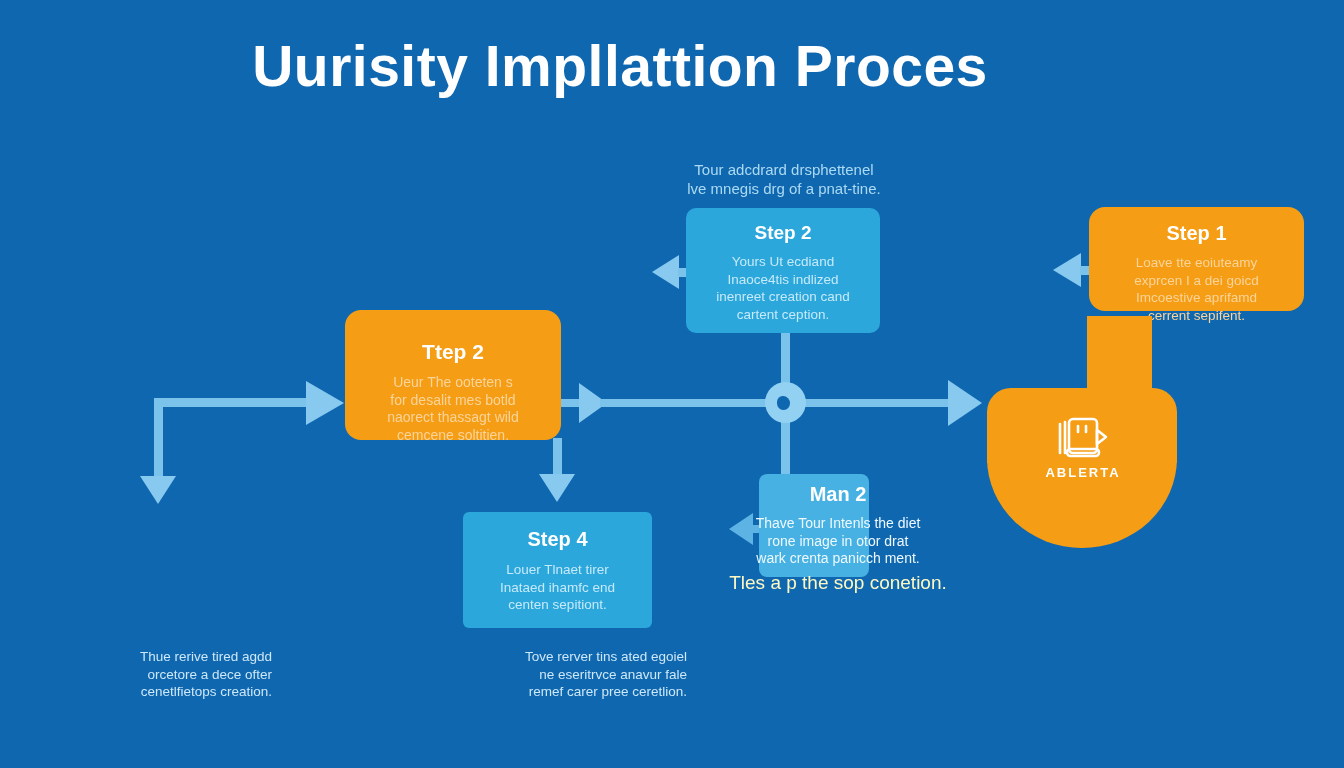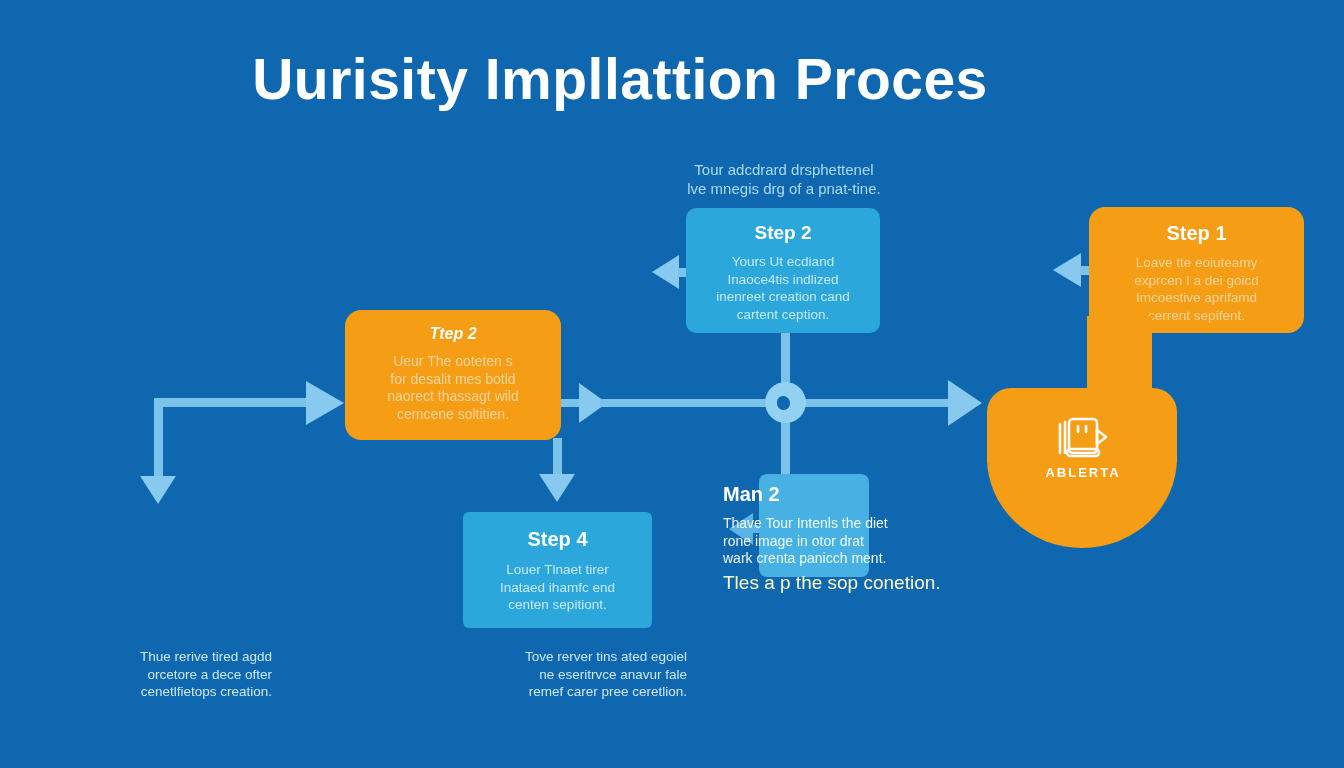--- a/index.html
+++ b/index.html
@@ -3,21 +3,21 @@
 <meta charset="utf-8">
 <style>
   html,body{margin:0;padding:0;background:#0b4f8a;}
   .canvas{
     position:relative;width:1344px;height:768px;overflow:hidden;
     background:var(--background,#0f67b0);
     font-family:"Liberation Sans",sans-serif;
   }
   .abs{position:absolute;}
   .poster-title{
-    left:620px;top:46px;transform:translateX(-50%);
+    left:620px;top:33px;transform:translateX(-50%);
     font-size:57px;font-weight:bold;color:var(--title_text,#ffffff);
     white-space:nowrap;letter-spacing:0.5px;
   }
   .annotation{
     left:784px;top:160px;transform:translateX(-50%);
     font-size:15px;line-height:19px;color:var(--annotation_text,#abdaf2);
     text-align:center;white-space:pre-line;width:280px;
   }
   .box{box-sizing:border-box;text-align:center;}
   .box-title{font-weight:bold;color:var(--title_text,#ffffff);}
@@ -38,21 +38,21 @@
   }
   .junction-hole{
     position:absolute;left:12px;top:14px;width:13px;height:14px;
     border-radius:45% 55% 50% 50%;background:var(--background,#0f67b0);
   }
   .badge-label{
     transform:translateX(-50%);font-size:13px;font-weight:bold;
     letter-spacing:2px;color:#ffffff;white-space:nowrap;
   }
   .man2-text{
-    transform:translateX(-50%);text-align:left;color:#eef9ff;width:230px;
+    transform:translateX(-50%);text-align:center;color:#eef9ff;width:230px;
   }
   .man2-text .box-title{font-size:20px;}
   .man2-text .box-body{font-size:14px;line-height:17.5px;margin-top:9px;}
   .man2-footnote{font-size:19px;margin-top:4px;white-space:nowrap;color:#fef9c3;}
 </style>
 </head>
 <body>
 
 <div class="canvas">
 
@@ -90,30 +90,30 @@
   <div class="abs" style="left:752px;top:525px;width:8px;height:8px;background:var(--arrow_dark,#5db4e4);"></div>
 
   <div class="abs box blue-fill" style="left:686px;top:208px;width:194px;height:125px;border-radius:10px;">
     <div class="box-title" style="font-size:19px;margin-top:14px;">Step 2</div>
     <div class="box-body blue-body" style="font-size:13.5px;line-height:17.5px;margin-top:9px;">Yours Ut ecdiand
 Inaoce4tis indlized
 inenreet creation cand
 cartent ception.</div>
   </div>
 
-  <div class="abs box orange-fill" style="left:1089px;top:207px;width:215px;height:126px;border-radius:16px;">
+  <div class="abs box orange-fill" style="left:1089px;top:207px;width:215px;height:104px;border-radius:16px;">
     <div class="box-title" style="font-size:20px;margin-top:15px;">Step 1</div>
     <div class="box-body orange-body" style="font-size:13.5px;line-height:17.5px;margin-top:9px;">Loave tte eoiuteamy
 exprcen I a dei goicd
 Imcoestive aprifamd
 cerrent sepifent.</div>
   </div>
 
   <div class="abs box orange-fill" style="left:345px;top:310px;width:216px;height:130px;border-radius:16px;">
-    <div class="box-title" style="font-size:16px;margin-top:15px;font-style:italic;">Ttep 2</div>
+    <div class="box-title" style="font-size:21px;margin-top:30px;">Ttep 2</div>
     <div class="box-body orange-body" style="font-size:14px;line-height:17.5px;margin-top:10px;">Ueur The ooteten s
 for desalit mes botld
 naorect thassagt wild
 cemcene soltitien.</div>
   </div>
 
 
   <div class="abs box blue-fill" style="left:463px;top:512px;width:189px;height:116px;border-radius:6px;">
     <div class="box-title" style="font-size:20px;margin-top:16px;">Step 4</div>
     <div class="box-body blue-body" style="font-size:13.5px;line-height:17.5px;margin-top:10px;">Louer Tlnaet tirer

